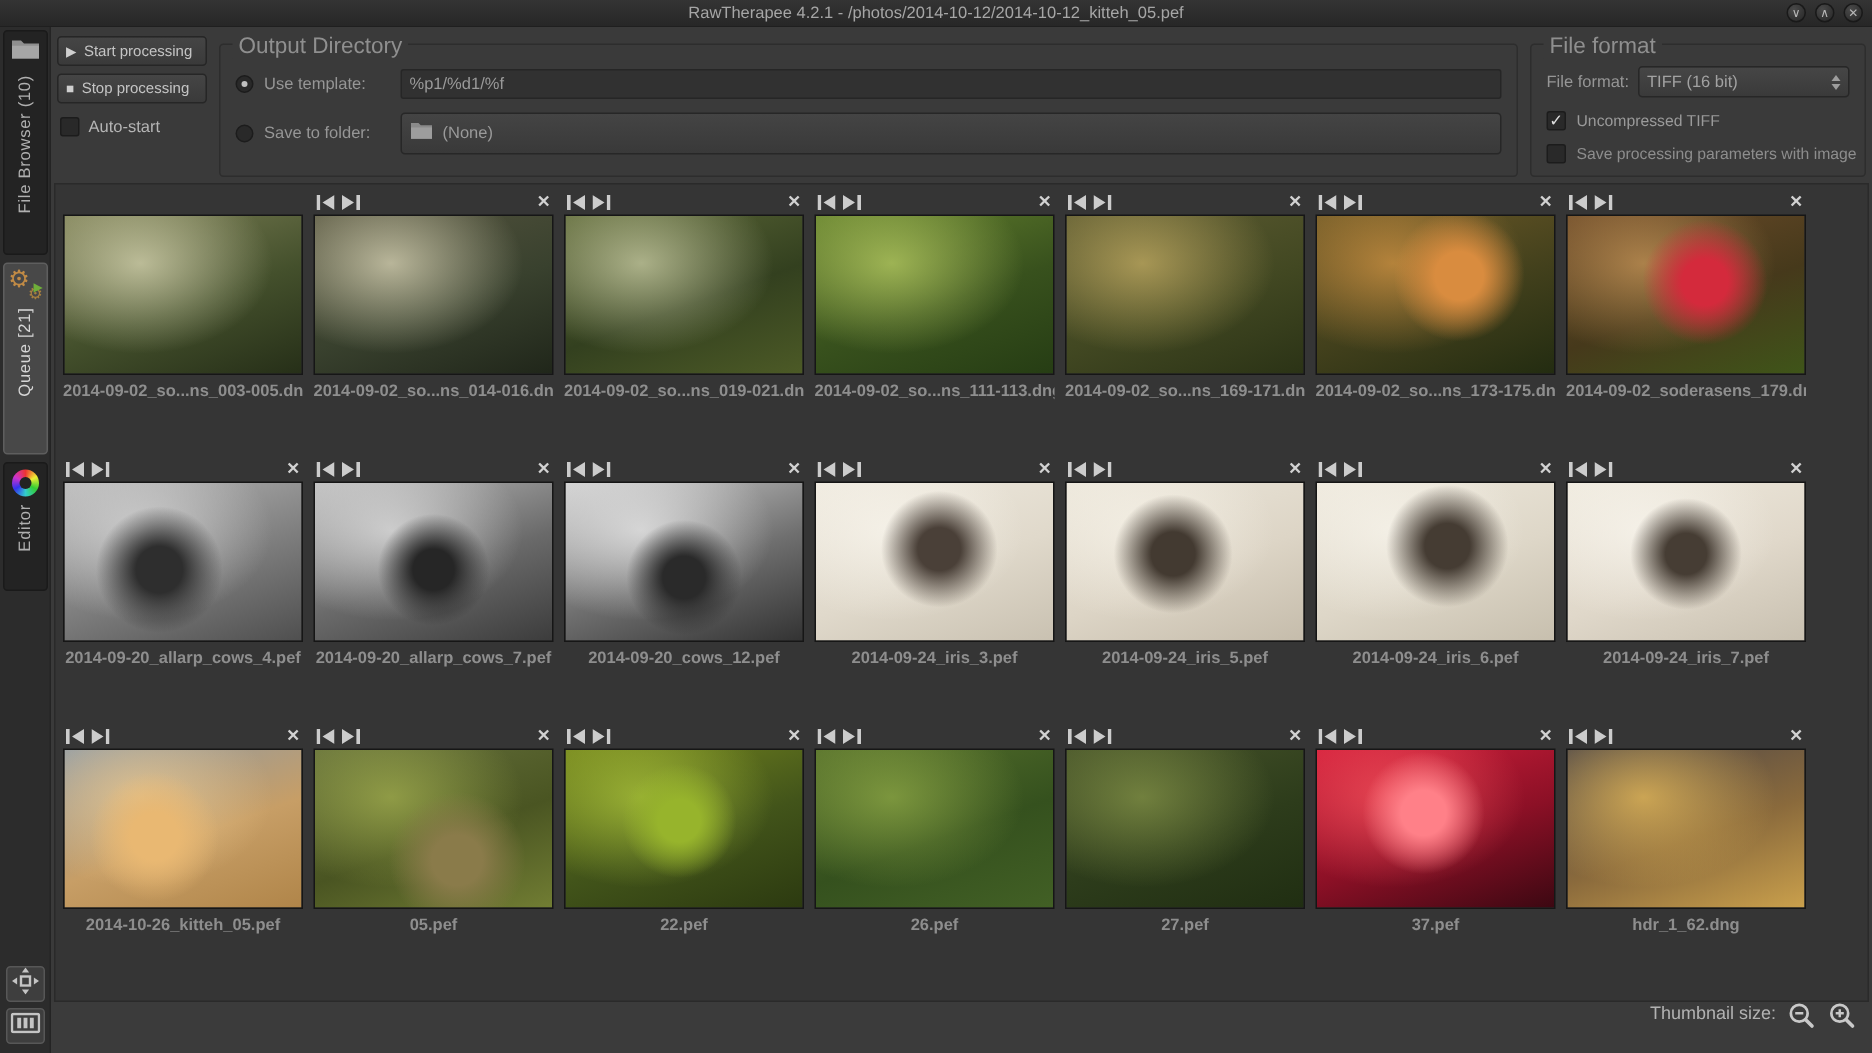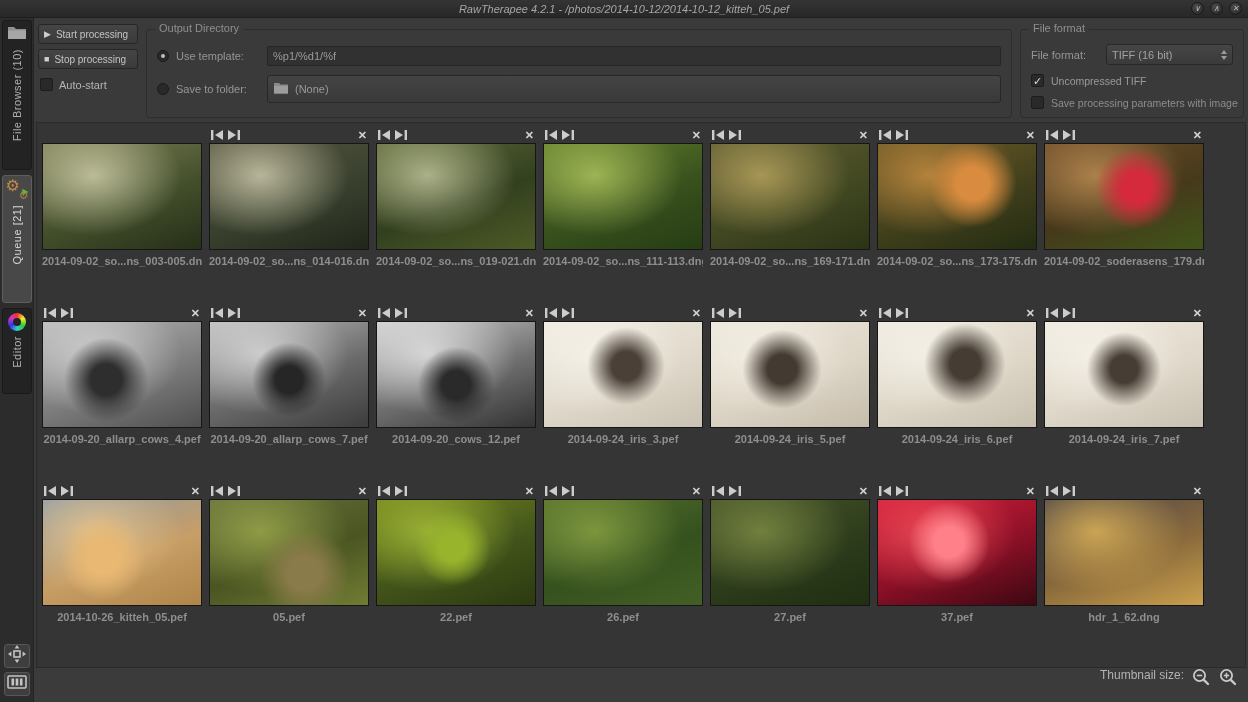--- a/index.html
+++ b/index.html
@@ -2,21 +2,21 @@
 <html><head>
 <meta charset="utf-8">
 <style>
   * { margin:0; padding:0; box-sizing:border-box; }
   html,body { width:1248px; height:702px; overflow:hidden; background:#3a3a3a;
     font-family:"Liberation Sans", sans-serif; }
   .window { width:1248px; height:702px; display:flex; flex-direction:column; background:#3a3a3a; }
 
   
   .titlebar { height:18px; background:linear-gradient(#343434,#272727); display:flex; align-items:center;
-    position:relative; flex:0 0 18px; border-bottom:1px solid #1f1f1f;font-style:italic; }
+    position:relative; flex:0 0 18px; border-bottom:1px solid #1f1f1f; }
   .titlebar-text { position:absolute; left:0; right:0; text-align:center; font-size:11px; color:#a6a6a6; }
   .win-controls { position:absolute; right:6px; top:2px; display:flex; gap:6px; }
   .win-btn { width:13px; height:13px; border-radius:50%; background:radial-gradient(circle at 35% 30%,#4a4a4a,#262626);
     border:1px solid #191919; color:#b9b9b9; font-size:8px; line-height:11px; text-align:center; cursor:pointer; }
 
   .content-row { flex:1; display:flex; min-height:0; }
 
   
   .sidebar { width:34px; flex:0 0 34px; background:#2c2c2c; display:flex; flex-direction:column; align-items:center;
     padding-top:2px; border-right:1px solid #242424; }
@@ -55,33 +55,33 @@
 
   .checkbox { width:13px; height:13px; background:#292929; border:1px solid #1c1c1c; border-radius:2px;
     color:transparent; font-size:11px; line-height:12px; text-align:center; flex:0 0 13px; cursor:pointer; }
   .checkbox.on { color:#dedede; }
   .radio { width:12px; height:12px; border-radius:50%; background:#292929; border:1px solid #1c1c1c;
     position:relative; flex:0 0 12px; cursor:pointer; }
   .radio.on::after { content:""; position:absolute; left:3px; top:3px; width:4px; height:4px; border-radius:50%;
     background:#c0c0c0; }
 
   .frame { position:relative; border:1px solid #2d2d2d; border-radius:3px; margin-top:7px; }
-  .frame-label { position:absolute; top:-8px; left:8px; background:#3a3a3a; padding:0 4px; font-size:11px; color:#8f8f8f; }
+  .frame-label { position:absolute; top:-8px; left:8px; background:#3a3a3a; padding:0 4px; font-size:15px; color:#8f8f8f; }
 
   .outdir-frame { flex:1; padding:16px 10px 8px 10px; display:flex; flex-direction:column; gap:9px; }
   .outdir-row { display:flex; align-items:center; gap:7px; }
   .outdir-row .lbl { font-size:11px; color:#969696; width:84px; flex:0 0 84px; }
   .text-input { flex:1; height:20px; background:#313131; border:1px solid #262626; border-radius:2px;
     color:#9a9a9a; font-size:11px; padding:0 5px; font-family:"Liberation Sans", sans-serif; }
   .folder-btn { flex:1; height:28px; background:linear-gradient(#444,#393939); border:1px solid #272727;
     border-radius:3px; display:flex; align-items:center; gap:6px; padding:0 5px; cursor:pointer; }
   .folder-btn .lbl2 { font-size:11px; color:#9a9a9a; }
 
   .format-frame { width:224px; flex:0 0 224px; padding:14px 10px 6px 10px; display:flex; flex-direction:column; gap:9px; }
-  .format-row { display:flex; align-items:center; gap:20px; }
+  .format-row { display:flex; align-items:center; gap:6px; }
   .format-row .lbl { font-size:11px; color:#969696; white-space:nowrap; }
   .combo { flex:1; height:21px; background:linear-gradient(#464646,#3a3a3a); border:1px solid #272727; border-radius:3px;
     display:flex; align-items:center; padding:0 5px; cursor:pointer; }
   .combo .val { flex:1; font-size:11px; color:#a2a2a2; white-space:nowrap; overflow:hidden; }
   .spinner { display:flex; flex-direction:column; gap:2px; align-items:center; }
   .spinner i { width:0; height:0; border-left:3.5px solid transparent; border-right:3.5px solid transparent; }
   .spinner .up { border-bottom:4px solid #9d9d9d; }
   .spinner .dn { border-top:4px solid #9d9d9d; }
   .chk-row { display:flex; align-items:center; gap:7px; cursor:pointer; }
   .chk-row .lbl { font-size:10.5px; color:#8d8d8d; white-space:nowrap;text-align:right; }

